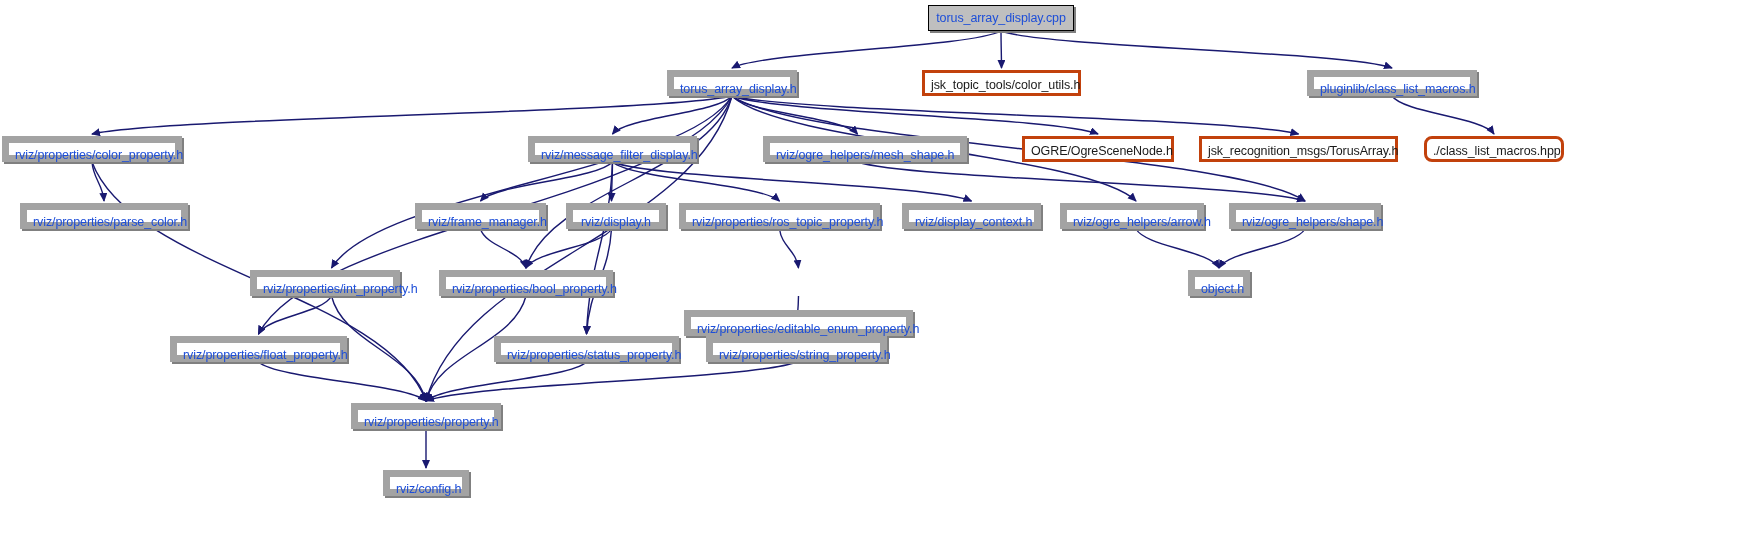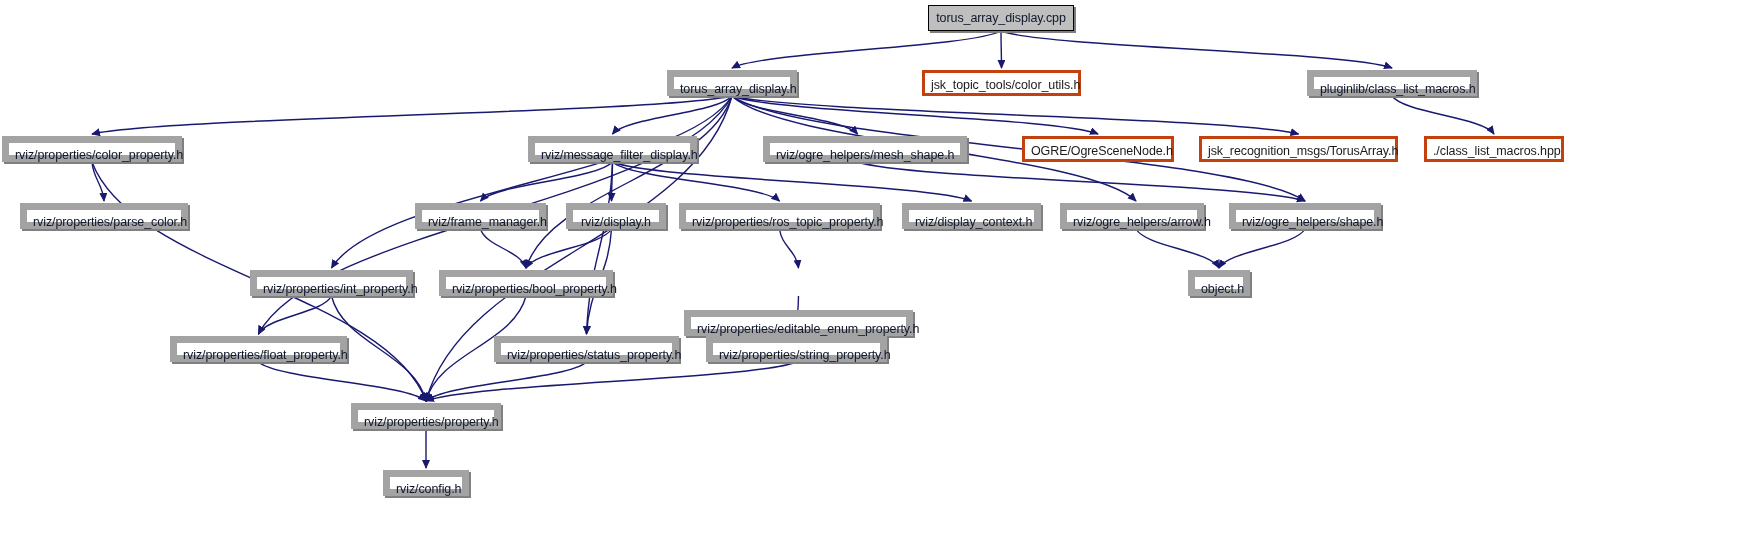--- a/index.html
+++ b/index.html
@@ -25,21 +25,21 @@
     height: 560px;
     pointer-events: none;
   }
   .node {
     position: absolute;
     box-sizing: border-box;
     height: 26px;
     line-height: 24px;
     text-align: center;
     font-size: 12.5px;
-    color: #0f172a;
+    color: #1d4ed8;
     background: #ffffff;
     border: 1px solid #000000;
     white-space: nowrap;
     padding: 0 6px;
     letter-spacing: -0.1px;
   }
   .node.solid {
     border: 7px solid #a3a3a3;
     box-shadow: 2px 2px 0 0 #808080;
   }
@@ -106,29 +106,29 @@
   <div id="nodes">
       <div class="node root" style="left: 928px; top: 5px; width: 146px;">torus_array_display.cpp</div>
       <div class="node solid" style="left: 667px; top: 70px; width: 130px;">torus_array_display.h</div>
       <div class="node faint" style="left: 922px; top: 70px; width: 159px;">jsk_topic_tools/color_utils.h</div>
       <div class="node solid" style="left: 1307px; top: 70px; width: 170px;">pluginlib/class_list_macros.h</div>
       <div class="node solid" style="left: 2px; top: 136px; width: 180px;">rviz/properties/color_property.h</div>
       <div class="node solid" style="left: 528px; top: 136px; width: 169px;">rviz/message_filter_display.h</div>
       <div class="node solid" style="left: 763px; top: 136px; width: 204px;">rviz/ogre_helpers/mesh_shape.h</div>
       <div class="node faint" style="left: 1022px; top: 136px; width: 152px;">OGRE/OgreSceneNode.h</div>
       <div class="node faint" style="left: 1199px; top: 136px; width: 199px;">jsk_recognition_msgs/TorusArray.h</div>
-      <div class="node faint" style="left: 1424px; top: 136px; width: 140px;">./class_list_macros.hpp</div>
+      <div class="node faint" style="left: 1424px; top: 136px; width: 140px; border-radius: 8px;">./class_list_macros.hpp</div>
       <div class="node solid" style="left: 20px; top: 203px; width: 168px;">rviz/properties/parse_color.h</div>
       <div class="node solid" style="left: 415px; top: 203px; width: 131px;">rviz/frame_manager.h</div>
       <div class="node solid" style="left: 566px; top: 203px; width: 100px;">rviz/display.h</div>
       <div class="node solid" style="left: 679px; top: 203px; width: 201px;">rviz/properties/ros_topic_property.h</div>
       <div class="node solid" style="left: 902px; top: 203px; width: 139px;">rviz/display_context.h</div>
       <div class="node solid" style="left: 1060px; top: 203px; width: 144px;">rviz/ogre_helpers/arrow.h</div>
       <div class="node solid" style="left: 1229px; top: 203px; width: 152px;">rviz/ogre_helpers/shape.h</div>
-      <div class="node solid" style="left: 250px; top: 270px; width: 163px;">rviz/properties/int_property.h</div>
+      <div class="node solid" style="left: 250px; top: 270px; width: 150px;">rviz/properties/int_property.h</div>
       <div class="node solid" style="left: 439px; top: 270px; width: 174px;">rviz/properties/bool_property.h</div>
       <div class="node solid" style="left: 684px; top: 270px; width: 229px; margin-top: 40px;">rviz/properties/editable_enum_property.h</div>
       <div class="node solid" style="left: 1188px; top: 270px; width: 62px;">object.h</div>
       <div class="node solid" style="left: 170px; top: 336px; width: 177px;">rviz/properties/float_property.h</div>
       <div class="node solid" style="left: 494px; top: 336px; width: 185px;">rviz/properties/status_property.h</div>
       <div class="node solid" style="left: 706px; top: 336px; width: 181px;">rviz/properties/string_property.h</div>
       <div class="node solid" style="left: 351px; top: 403px; width: 150px;">rviz/properties/property.h</div>
       <div class="node solid" style="left: 383px; top: 470px; width: 86px;">rviz/config.h</div>
     </div>
 </div>

